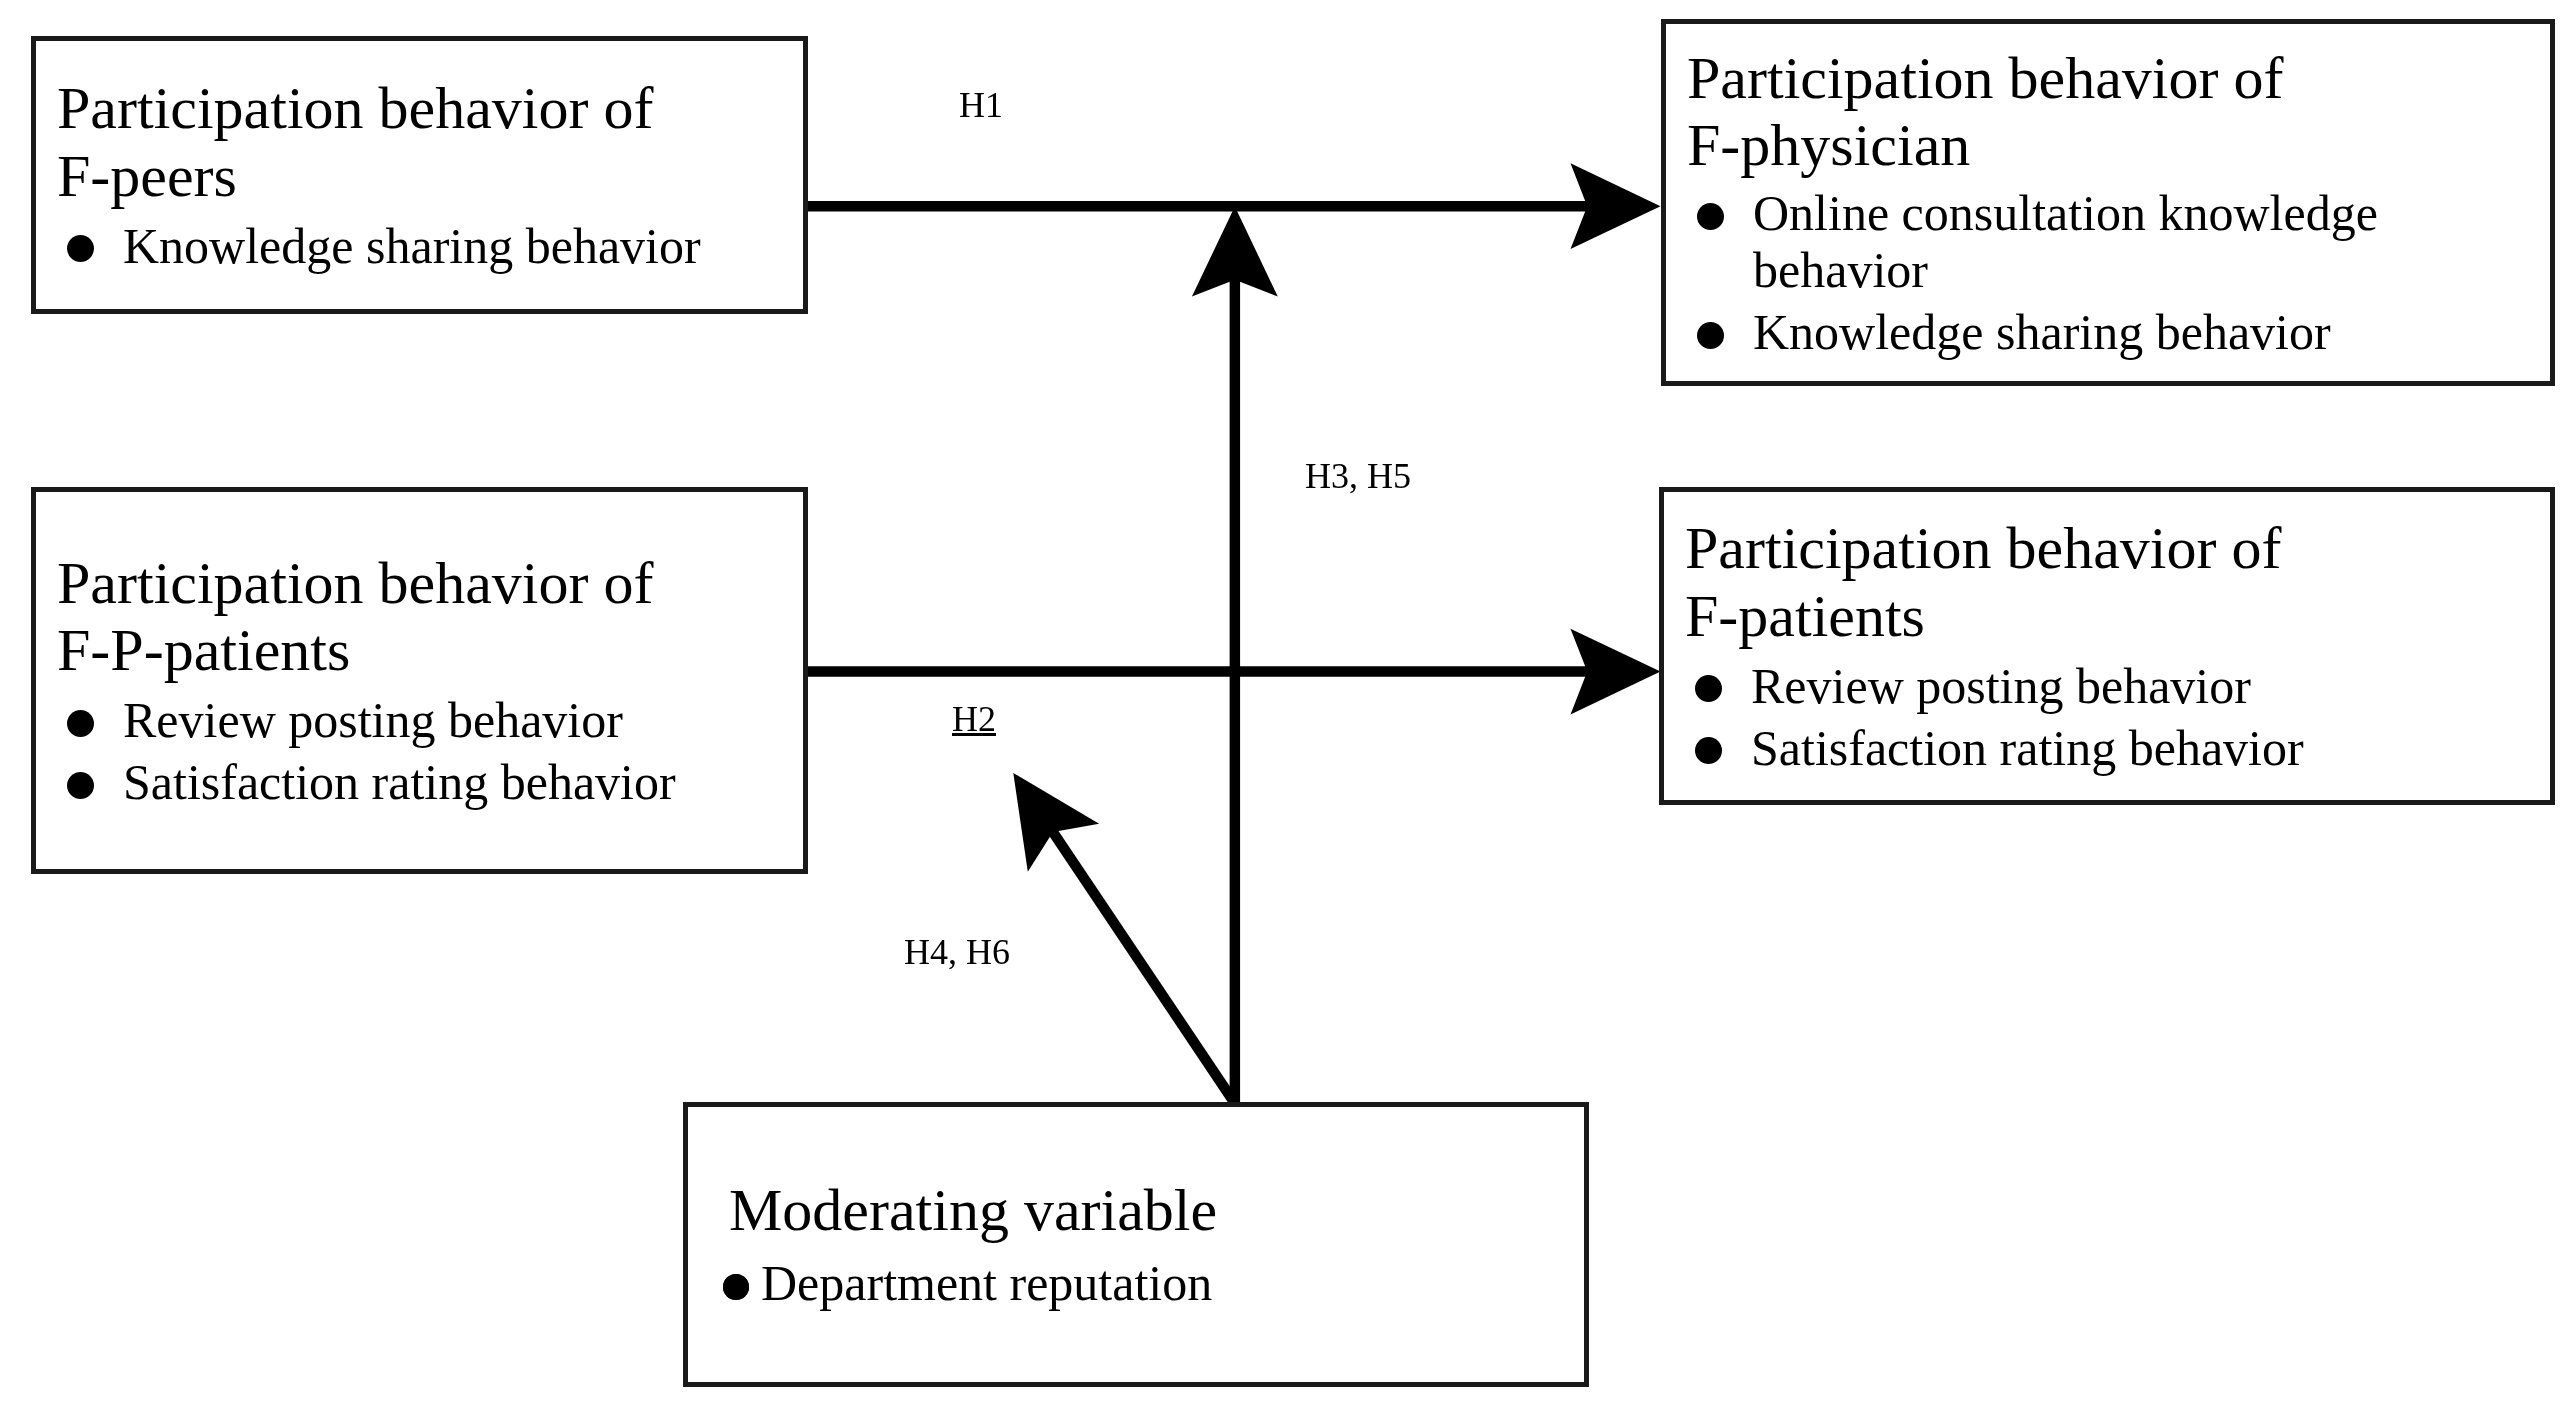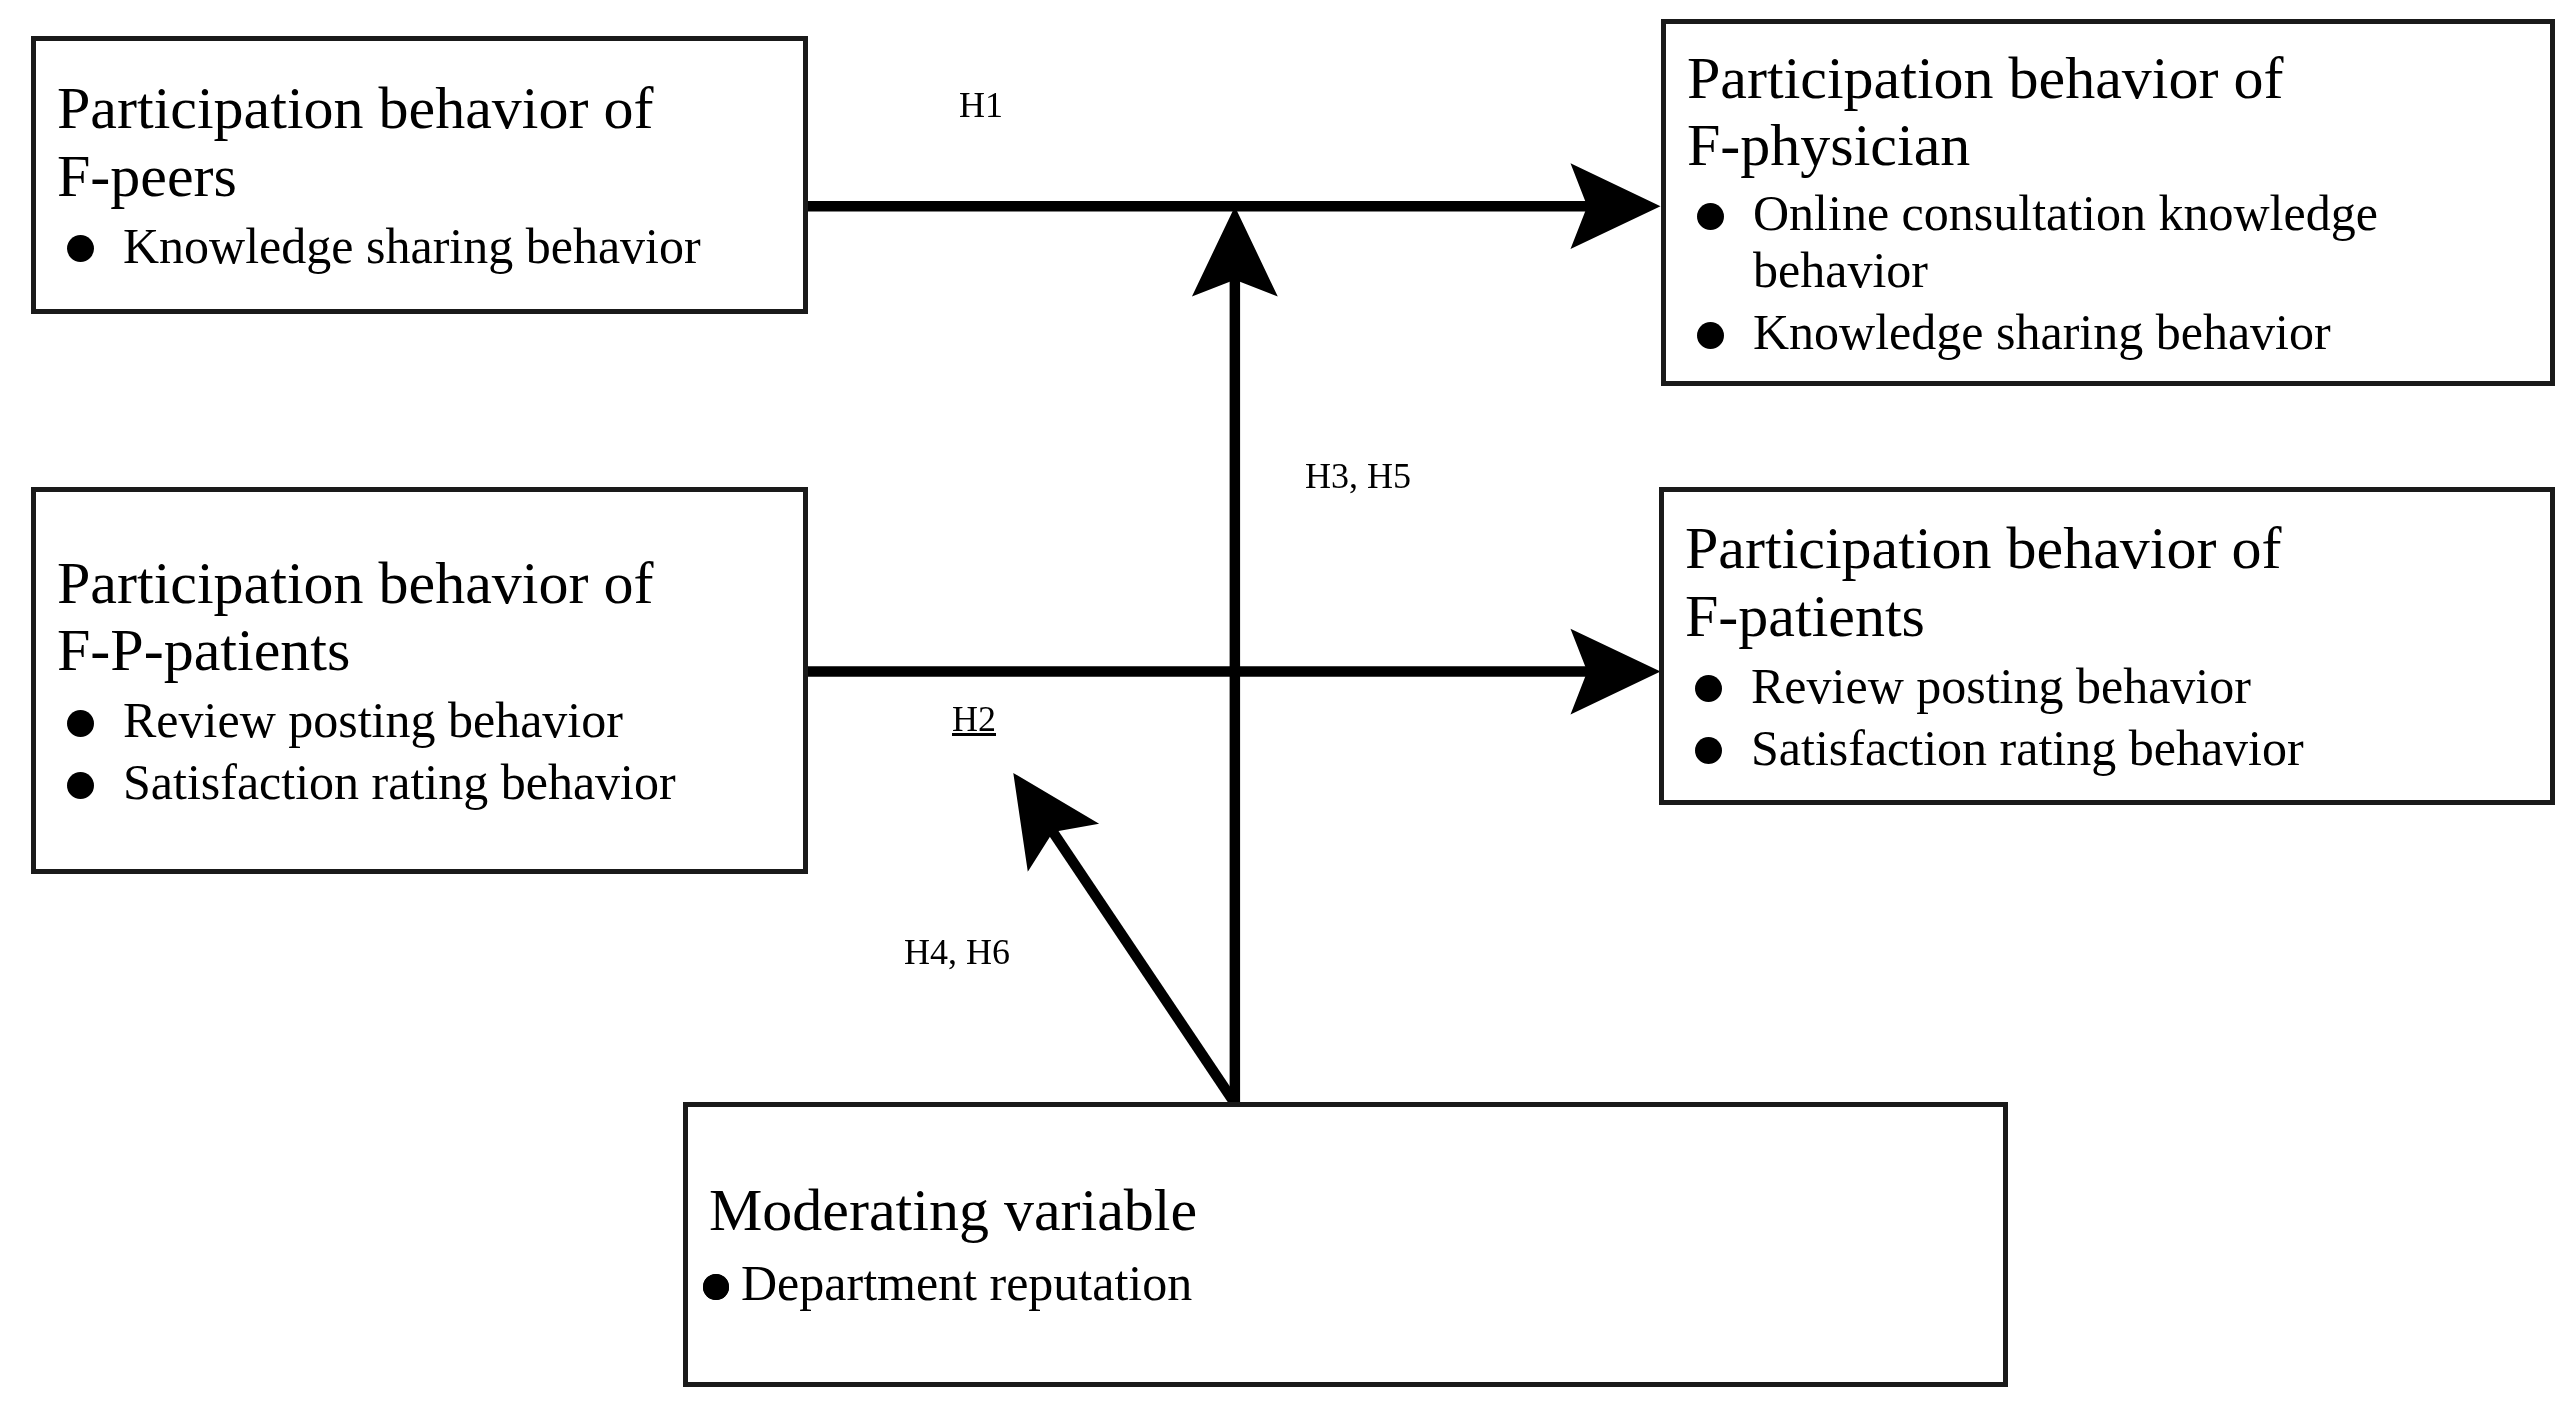--- a/index.html
+++ b/index.html
@@ -67,21 +67,21 @@
     top: 19.3px;
     width: 26px;
     height: 26px;
   }
 
   
   #box-f-peers      { left: 31px;   top: 36px;   width: 777px;  height: 278px; }
   #box-f-physician  { left: 1661px; top: 19.3px;   width: 894px; height: 367px; }
   #box-fp-patients  { left: 31px;   top: 487px;  width: 777px;  height: 387px; }
   #box-f-patients   { left: 1659px; top: 487px;  width: 896px; height: 318px; }
-  #box-moderator    { left: 683px;  top: 1102px; width: 1325px; height: 285px; }
+  #box-moderator    { left: 683px;  top: 1102px; width: 906px; height: 285px; padding-left: 20px; }
 
   #box-f-peers .node-title      { margin-bottom: 3.2px; }
   #box-f-physician .node-title  { margin-bottom: 1.6px; }
   #box-fp-patients .node-title  { margin-bottom: 3.2px; }
   #box-f-patients .node-title   { margin-bottom: 3.2px; }
   #box-moderator .node-title    { margin-bottom: 3.2px; }
 
   
   #connectors {
     position: absolute;

